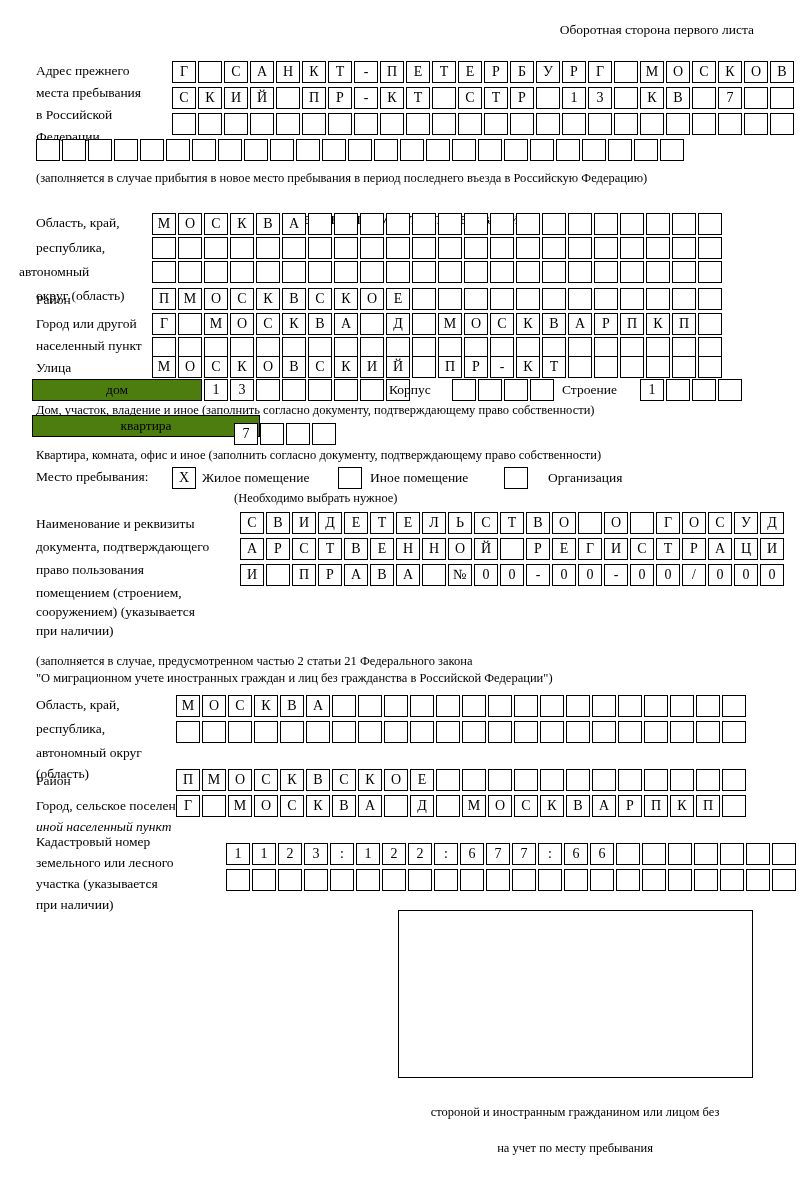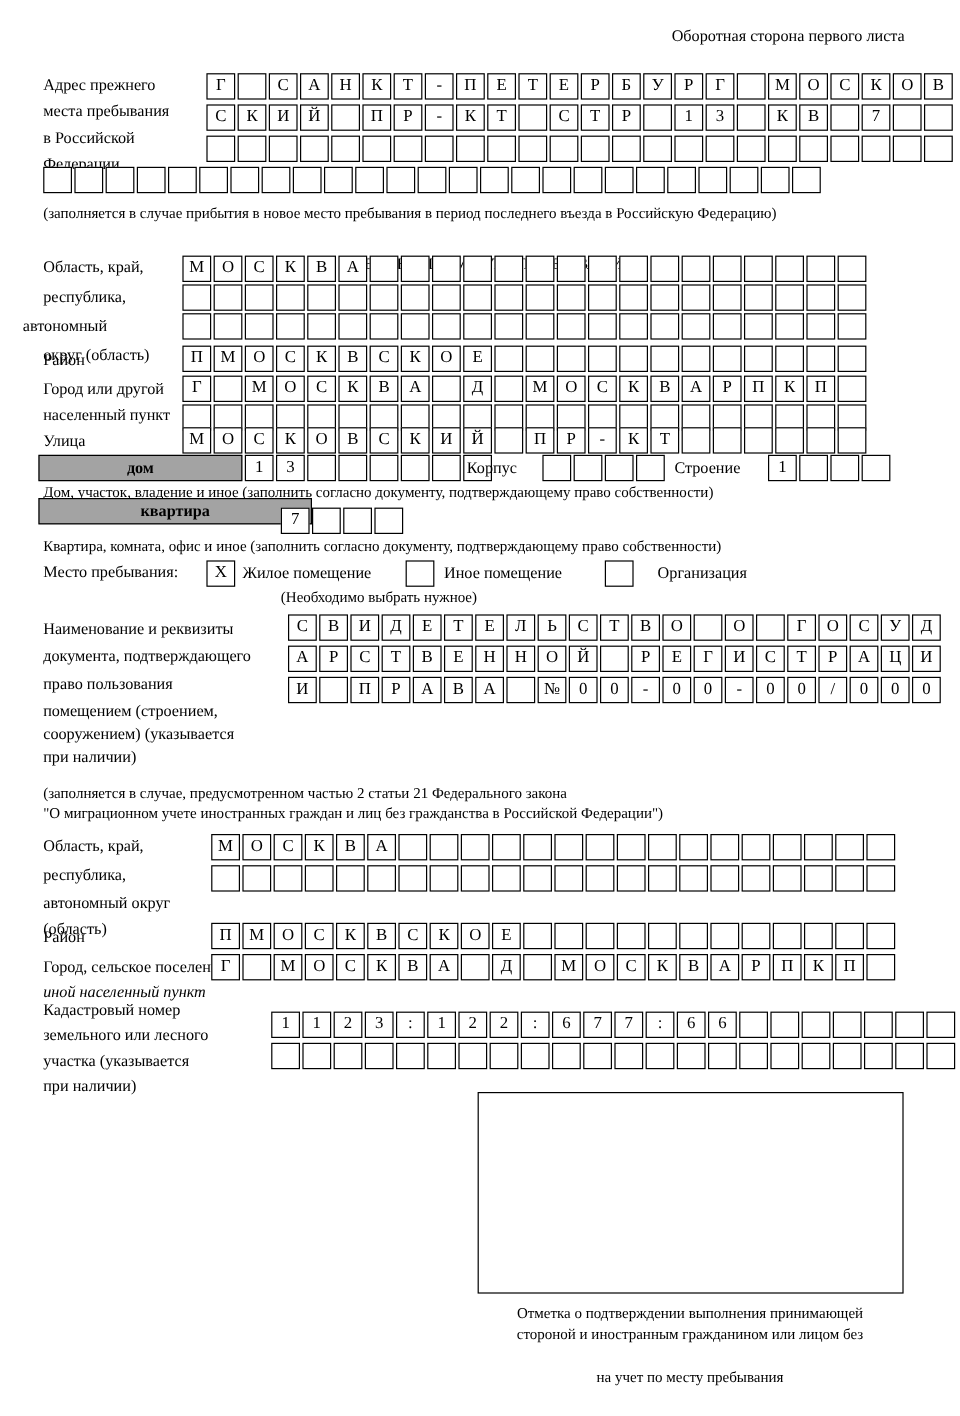--- a/index.html
+++ b/index.html
@@ -49,22 +49,21 @@
     font-family: "Liberation Serif", serif;
     background: #fff;
   }
   .wide-box {
     border: 1px solid #000;
     box-sizing: border-box;
     height: 22px;
     font-size: 13.5px;
     line-height: 20px;
     text-align: center;
-    background: #a3a3a3;
-    font-weight: bold;
+    background: #4d7c0f;
   }
   .chk {
     width: 24px;
     height: 22px;
     border: 1px solid #000;
     box-sizing: border-box;
     font-size: 14px;
     line-height: 20px;
     text-align: center;
     background: #fff;
@@ -681,17 +680,16 @@
       <div class="cell"></div>
       <div class="cell"></div>
       <div class="cell"></div>
       <div class="cell"></div>
       <div class="cell"></div>
       <div class="cell"></div>
       <div class="cell"></div>
     </div>
 
   <div class="big-box" style="left:398px; top:910px; width:355px; height:168px;"></div>
-  <div class="caption" style="left:395px; top:1086px;">Отметка о подтверждении выполнения принимающей</div>
   <div class="caption" style="left:395px; top:1104px;">стороной и иностранным гражданином или лицом без</div>
   <div class="caption" style="left:395px; top:1140px;">на учет по месту пребывания</div>
 
 </div>
 
 </body></html>

